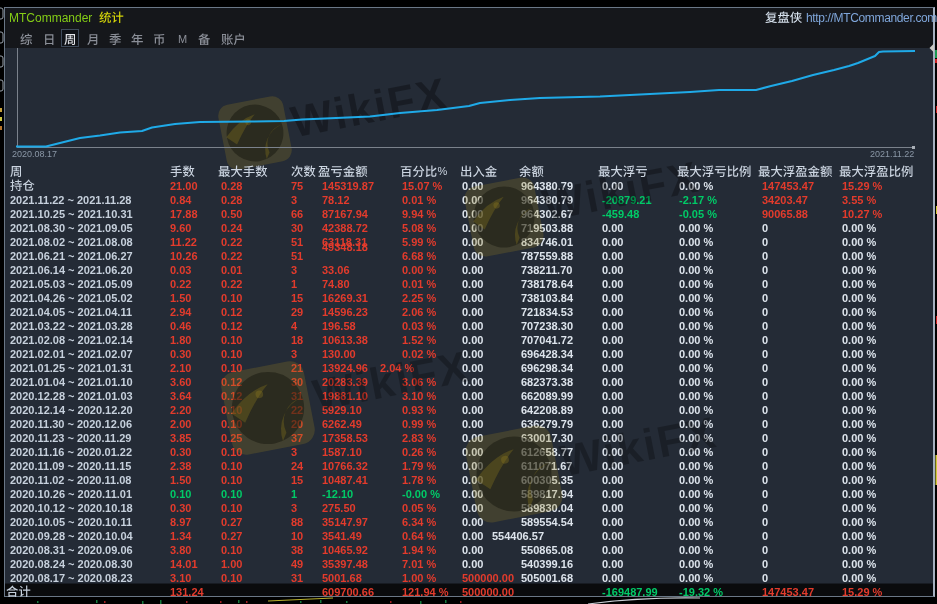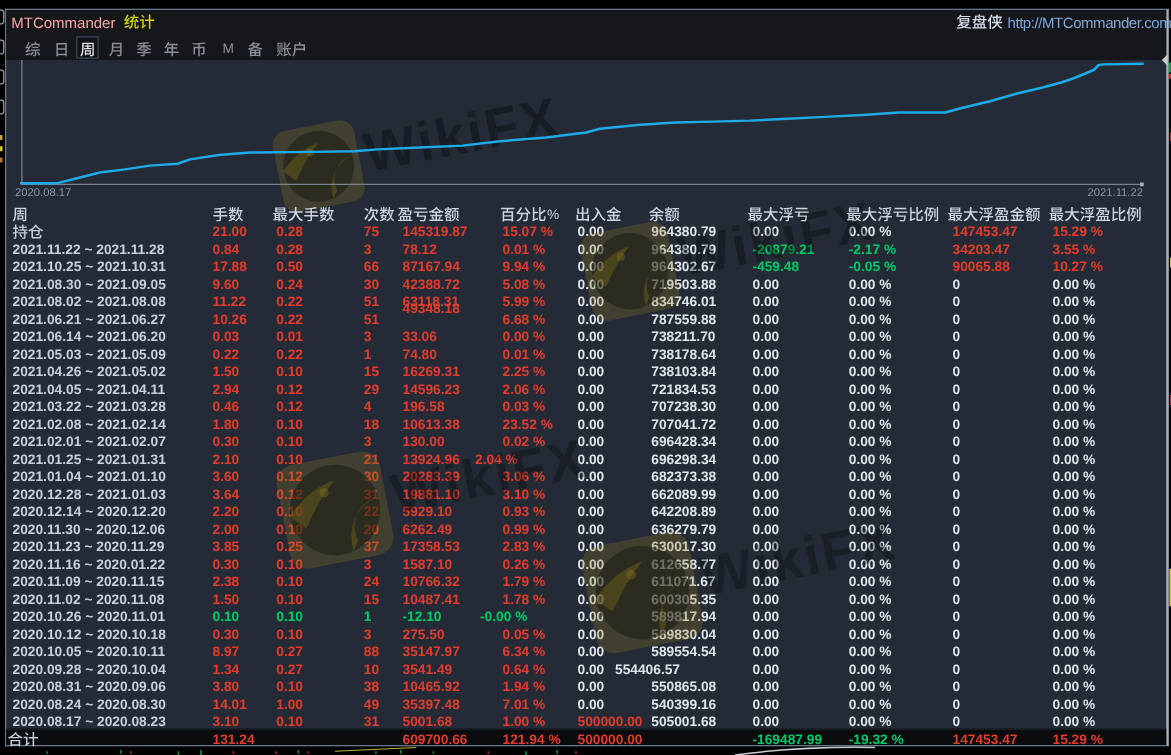--- a/index.html
+++ b/index.html
@@ -1,20 +1,20 @@
 <!DOCTYPE html>
 <html><head><meta charset="utf-8">
 <style>
 html,body{margin:0;padding:0;}
 body{width:937px;height:604px;background:#000;position:relative;overflow:hidden;
 font-family:"Liberation Sans",sans-serif;}
 #win{position:absolute;left:4px;top:7px;width:931px;height:590px;box-sizing:border-box;
 background:#242b36;border:1px solid #6a7786;border-right:2px solid #a5b0bf;}
 #topbar{position:absolute;left:5px;top:8px;width:928px;height:40px;background:#15171b;}
-#mtitle{position:absolute;left:9px;top:11px;font-size:12px;color:#fca5a5;}
+#mtitle{position:absolute;left:9px;top:11px;font-size:12px;color:#84cc16;}
 #rtitle{position:absolute;left:806px;top:11px;font-size:12px;letter-spacing:-0.35px;color:#7fa6da;}
 #menusel{position:absolute;left:61px;top:29px;width:18px;height:18px;box-sizing:border-box;
 background:#0f1217;border:1px solid #3e4a5a;}
 .r{color:#e33b2c;} .g{color:#00ca67;} .w{color:#dde4ec;} .d{color:#c6d0dc;}
 #cells span{position:absolute;font-size:11px;line-height:11px;white-space:pre;font-weight:bold;}
 #total{position:absolute;left:5px;top:583px;width:928px;height:13px;background:#0a0b0d;border-top:1px solid #171b22;box-sizing:border-box;}
 #lbl1{position:absolute;left:12px;top:149px;font-size:9px;color:#8a97a6;}
 #lbl2{position:absolute;left:870px;top:149px;font-size:9px;color:#8a97a6;}
 #mM{position:absolute;left:178px;top:33px;font-size:11px;color:#8b8f98;}
 svg{position:absolute;left:0;top:0;}
@@ -159,21 +159,21 @@
 <span class="w" style="left:521px;top:321px">707238.30</span>
 <span class="w" style="left:602px;top:321px">0.00</span>
 <span class="w" style="left:679px;top:321px">0.00 %</span>
 <span class="w" style="left:762px;top:321px">0</span>
 <span class="w" style="left:842px;top:321px">0.00 %</span>
 <span class="d" style="left:10px;top:335px">2021.02.08 ~ 2021.02.14</span>
 <span class="r" style="left:170px;top:335px">1.80</span>
 <span class="r" style="left:221px;top:335px">0.10</span>
 <span class="r" style="left:291px;top:335px">18</span>
 <span class="r" style="left:322px;top:335px">10613.38</span>
-<span class="r" style="left:402px;top:335px">23.52 %</span>
+<span class="r" style="left:402px;top:335px">1.52 %</span>
 <span class="w" style="left:462px;top:335px">0.00</span>
 <span class="w" style="left:521px;top:335px">707041.72</span>
 <span class="w" style="left:602px;top:335px">0.00</span>
 <span class="w" style="left:679px;top:335px">0.00 %</span>
 <span class="w" style="left:762px;top:335px">0</span>
 <span class="w" style="left:842px;top:335px">0.00 %</span>
 <span class="d" style="left:10px;top:349px">2021.02.01 ~ 2021.02.07</span>
 <span class="r" style="left:170px;top:349px">0.30</span>
 <span class="r" style="left:221px;top:349px">0.10</span>
 <span class="r" style="left:291px;top:349px">3</span>
@@ -291,21 +291,21 @@
 <span class="w" style="left:521px;top:475px">600305.35</span>
 <span class="w" style="left:602px;top:475px">0.00</span>
 <span class="w" style="left:679px;top:475px">0.00 %</span>
 <span class="w" style="left:762px;top:475px">0</span>
 <span class="w" style="left:842px;top:475px">0.00 %</span>
 <span class="d" style="left:10px;top:489px">2020.10.26 ~ 2020.11.01</span>
 <span class="g" style="left:170px;top:489px">0.10</span>
 <span class="g" style="left:221px;top:489px">0.10</span>
 <span class="g" style="left:291px;top:489px">1</span>
 <span class="g" style="left:322px;top:489px">-12.10</span>
-<span class="g" style="left:384px;top:489px">-0.00 %</span>
+<span class="g" style="left:402px;top:489px">-0.00 %</span>
 <span class="w" style="left:462px;top:489px">0.00</span>
 <span class="w" style="left:521px;top:489px">589817.94</span>
 <span class="w" style="left:602px;top:489px">0.00</span>
 <span class="w" style="left:679px;top:489px">0.00 %</span>
 <span class="w" style="left:762px;top:489px">0</span>
 <span class="w" style="left:842px;top:489px">0.00 %</span>
 <span class="d" style="left:10px;top:503px">2020.10.12 ~ 2020.10.18</span>
 <span class="r" style="left:170px;top:503px">0.30</span>
 <span class="r" style="left:221px;top:503px">0.10</span>
 <span class="r" style="left:291px;top:503px">3</span>

